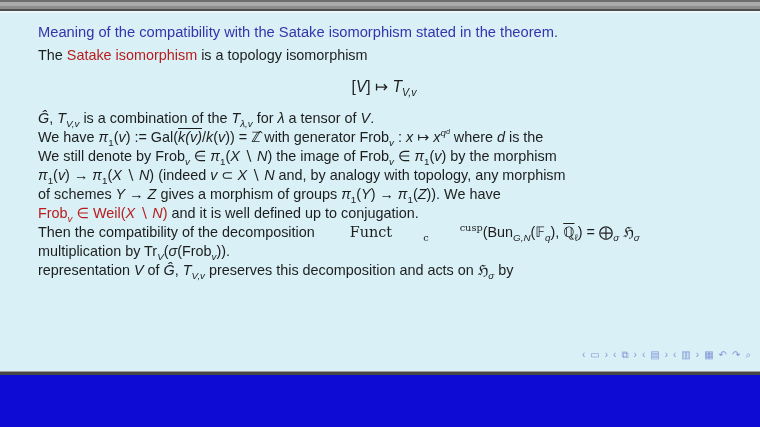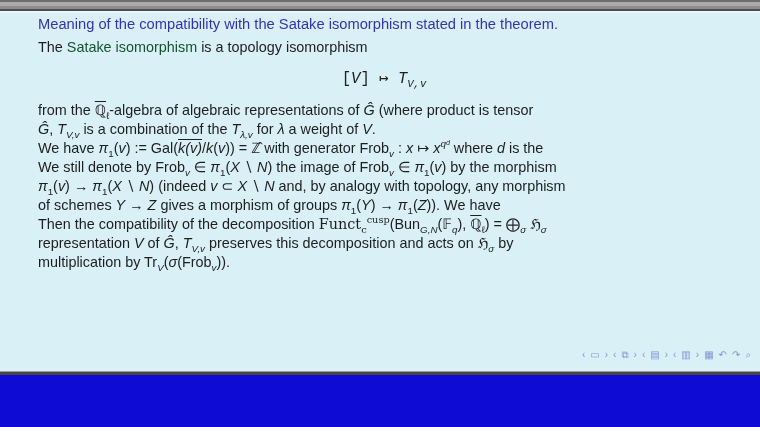--- a/index.html
+++ b/index.html
@@ -7,31 +7,31 @@
     width:760px;height:427px;overflow:hidden;position:relative;
     font-family:"Liberation Sans",sans-serif;background:#d8f0f6;
   }
   .topbar{
     position:absolute;top:0;left:0;right:0;height:13px;
     background:linear-gradient(#6e6e6e 0 2px,#ababab 2px 6px,#8d8d8d 6px 9px,#4e4e4e 9px 11px,#eaf7fa 11px 13px);
   }
   .slide{
     position:absolute;top:13px;left:0;right:0;bottom:56px;
     background:#d8f0f6;color:#1e1e1e;
-    padding:0 30px 0 38px;box-sizing:border-box;
+    padding:8px 30px 0 38px;box-sizing:border-box;
   }
   .line{font-size:14.4px;line-height:19px;white-space:nowrap;}
   .line.title-line{color:#3434ad;font-size:14.7px;line-height:23px;}
   .line.subtitle-line{line-height:23px;}
-  .line.formula-line{text-align:center;white-space:normal;margin:8px 0 10px;font-size:15.6px;line-height:24px;font-family:Liberation Mono, monospace;}
+  .line.formula-line{text-align:center;white-space:normal;margin:8px 0 10px;font-size:15.6px;line-height:24px;}
   sup,sub{font-size:0.68em;line-height:0;}
   .m{font-style:italic;}
-  .a{color:#14532d;}
+  .a{color:#b91c1c;}
   .ov{text-decoration:overline;}
-  .rm{font-family:"DejaVu Serif",serif;}
+  .rm{font-family:"DejaVu Serif",serif;margin-left:31px;}
   .footer-sep{
     position:absolute;bottom:52px;left:0;right:0;height:4px;
     background:linear-gradient(#9d9d9d 0 1px,#474747 1px 4px);
   }
   .footer{
     position:absolute;bottom:0;left:0;right:0;height:52px;
     background:#0d0bd4;
   }
   .nav{
     position:absolute;right:9px;top:348px;height:14px;
@@ -43,29 +43,29 @@
 </head>
 <body>
 
 <div class="topbar"></div>
 
 <div class="slide">
   <div class="line title-line">Meaning of the compatibility with the Satake isomorphism stated in the theorem.</div>
   <div>
       <div class="line subtitle-line"><span class="">The </span><span class="a">Satake isomorphism</span><span class=""> is a topology isomorphism</span></div>
       <div class="line formula-line"><span class="">[</span><span class="m">V</span><span class="">] ↦ </span><span class="m">T</span><sub class="m sub">V,v</sub></div>
-      <div class="line"><span class="">from the </span><span class="ov">ℚ</span><sub class="sub">ℓ</sub><span class="">-algebra of algebraic representations of </span><span class="m">Ĝ</span><span class=""> (where product is tensor</span></div>
-      <div class="line"><span class="m">Ĝ</span><span class="">, </span><span class="m">T</span><sub class="m sub">V,v</sub><span class=""> is a combination of the </span><span class="m">T</span><sub class="m sub">λ,v</sub><span class=""> for </span><span class="m">λ</span><span class=""> a weight of </span><span class="m">V</span><span class="">.</span></div>
+      <div class="line"><span class="m">Ĝ</span><span class="">, </span><span class="m">T</span><sub class="m sub">V,v</sub><span class=""> is a combination of the </span><span class="m">T</span><sub class="m sub">λ,v</sub><span class=""> for </span><span class="m">λ</span><span class=""> a tensor of </span><span class="m">V</span><span class="">.</span></div>
       <div class="line"><span class="">We have </span><span class="m">π</span><sub class="sub">1</sub><span class="">(</span><span class="m">v</span><span class="">) := Gal(</span><span class="m ov">k(v)</span><span class="">/</span><span class="m">k</span><span class="">(</span><span class="m">v</span><span class="">)) = ℤ̂ with generator Frob</span><sub class="m sub">v</sub><span class=""> : </span><span class="m">x</span><span class=""> ↦ </span><span class="m">x</span><sup class="m sup">qᵈ</sup><span class=""> where </span><span class="m">d</span><span class=""> is the</span></div>
       <div class="line"><span class="">We still denote by Frob</span><sub class="m sub">v</sub><span class=""> ∈ </span><span class="m">π</span><sub class="sub">1</sub><span class="">(</span><span class="m">X</span><span class=""> ∖ </span><span class="m">N</span><span class="">) the image of Frob</span><sub class="m sub">v</sub><span class=""> ∈ </span><span class="m">π</span><sub class="sub">1</sub><span class="">(</span><span class="m">v</span><span class="">) by the morphism</span></div>
       <div class="line"><span class="m">π</span><sub class="sub">1</sub><span class="">(</span><span class="m">v</span><span class="">) → </span><span class="m">π</span><sub class="sub">1</sub><span class="">(</span><span class="m">X</span><span class=""> ∖ </span><span class="m">N</span><span class="">) (indeed </span><span class="m">v</span><span class=""> ⊂ </span><span class="m">X</span><span class=""> ∖ </span><span class="m">N</span><span class=""> and, by analogy with topology, any morphism</span></div>
       <div class="line"><span class="">of schemes </span><span class="m">Y</span><span class=""> → </span><span class="m">Z</span><span class=""> gives a morphism of groups </span><span class="m">π</span><sub class="sub">1</sub><span class="">(</span><span class="m">Y</span><span class="">) → </span><span class="m">π</span><sub class="sub">1</sub><span class="">(</span><span class="m">Z</span><span class="">)). We have</span></div>
+      <div class="line"><span class="a">Frob</span><sub class="a m sub">v</sub><span class="a"> ∈ Weil(</span><span class="a m">X</span><span class="a"> ∖ </span><span class="a m">N</span><span class="a">)</span><span class=""> and it is well defined up to conjugation.</span></div>
       <div class="line"><span class="">Then the compatibility of the decomposition </span><span class="rm">Funct</span><sub class="rm sub">c</sub><sup class="rm sup">cusp</sup><span class="">(Bun</span><sub class="m sub">G,N</sub><span class="">(𝔽</span><sub class="m sub">q</sub><span class="">), </span><span class="ov">ℚ</span><sub class="sub">ℓ</sub><span class="">) = ⨁</span><sub class="m sub">σ</sub><span class=""> ℌ</span><sub class="m sub">σ</sub></div>
+      <div class="line"><span class="">multiplication by Tr</span><sub class="m sub">V</sub><span class="">(</span><span class="m">σ</span><span class="">(Frob</span><sub class="m sub">v</sub><span class="">)).</span></div>
       <div class="line"><span class="">representation </span><span class="m">V</span><span class=""> of </span><span class="m">Ĝ</span><span class="">, </span><span class="m">T</span><sub class="m sub">V,v</sub><span class=""> preserves this decomposition and acts on ℌ</span><sub class="m sub">σ</sub><span class=""> by</span></div>
-      <div class="line"><span class="">multiplication by Tr</span><sub class="m sub">V</sub><span class="">(</span><span class="m">σ</span><span class="">(Frob</span><sub class="m sub">v</sub><span class="">)).</span></div>
     </div>
 </div>
 
 <div class="nav">
     <span>‹</span>
     <span>▭</span>
     <span>›</span>
     <span>‹</span>
     <span>⧉</span>
     <span>›</span>

